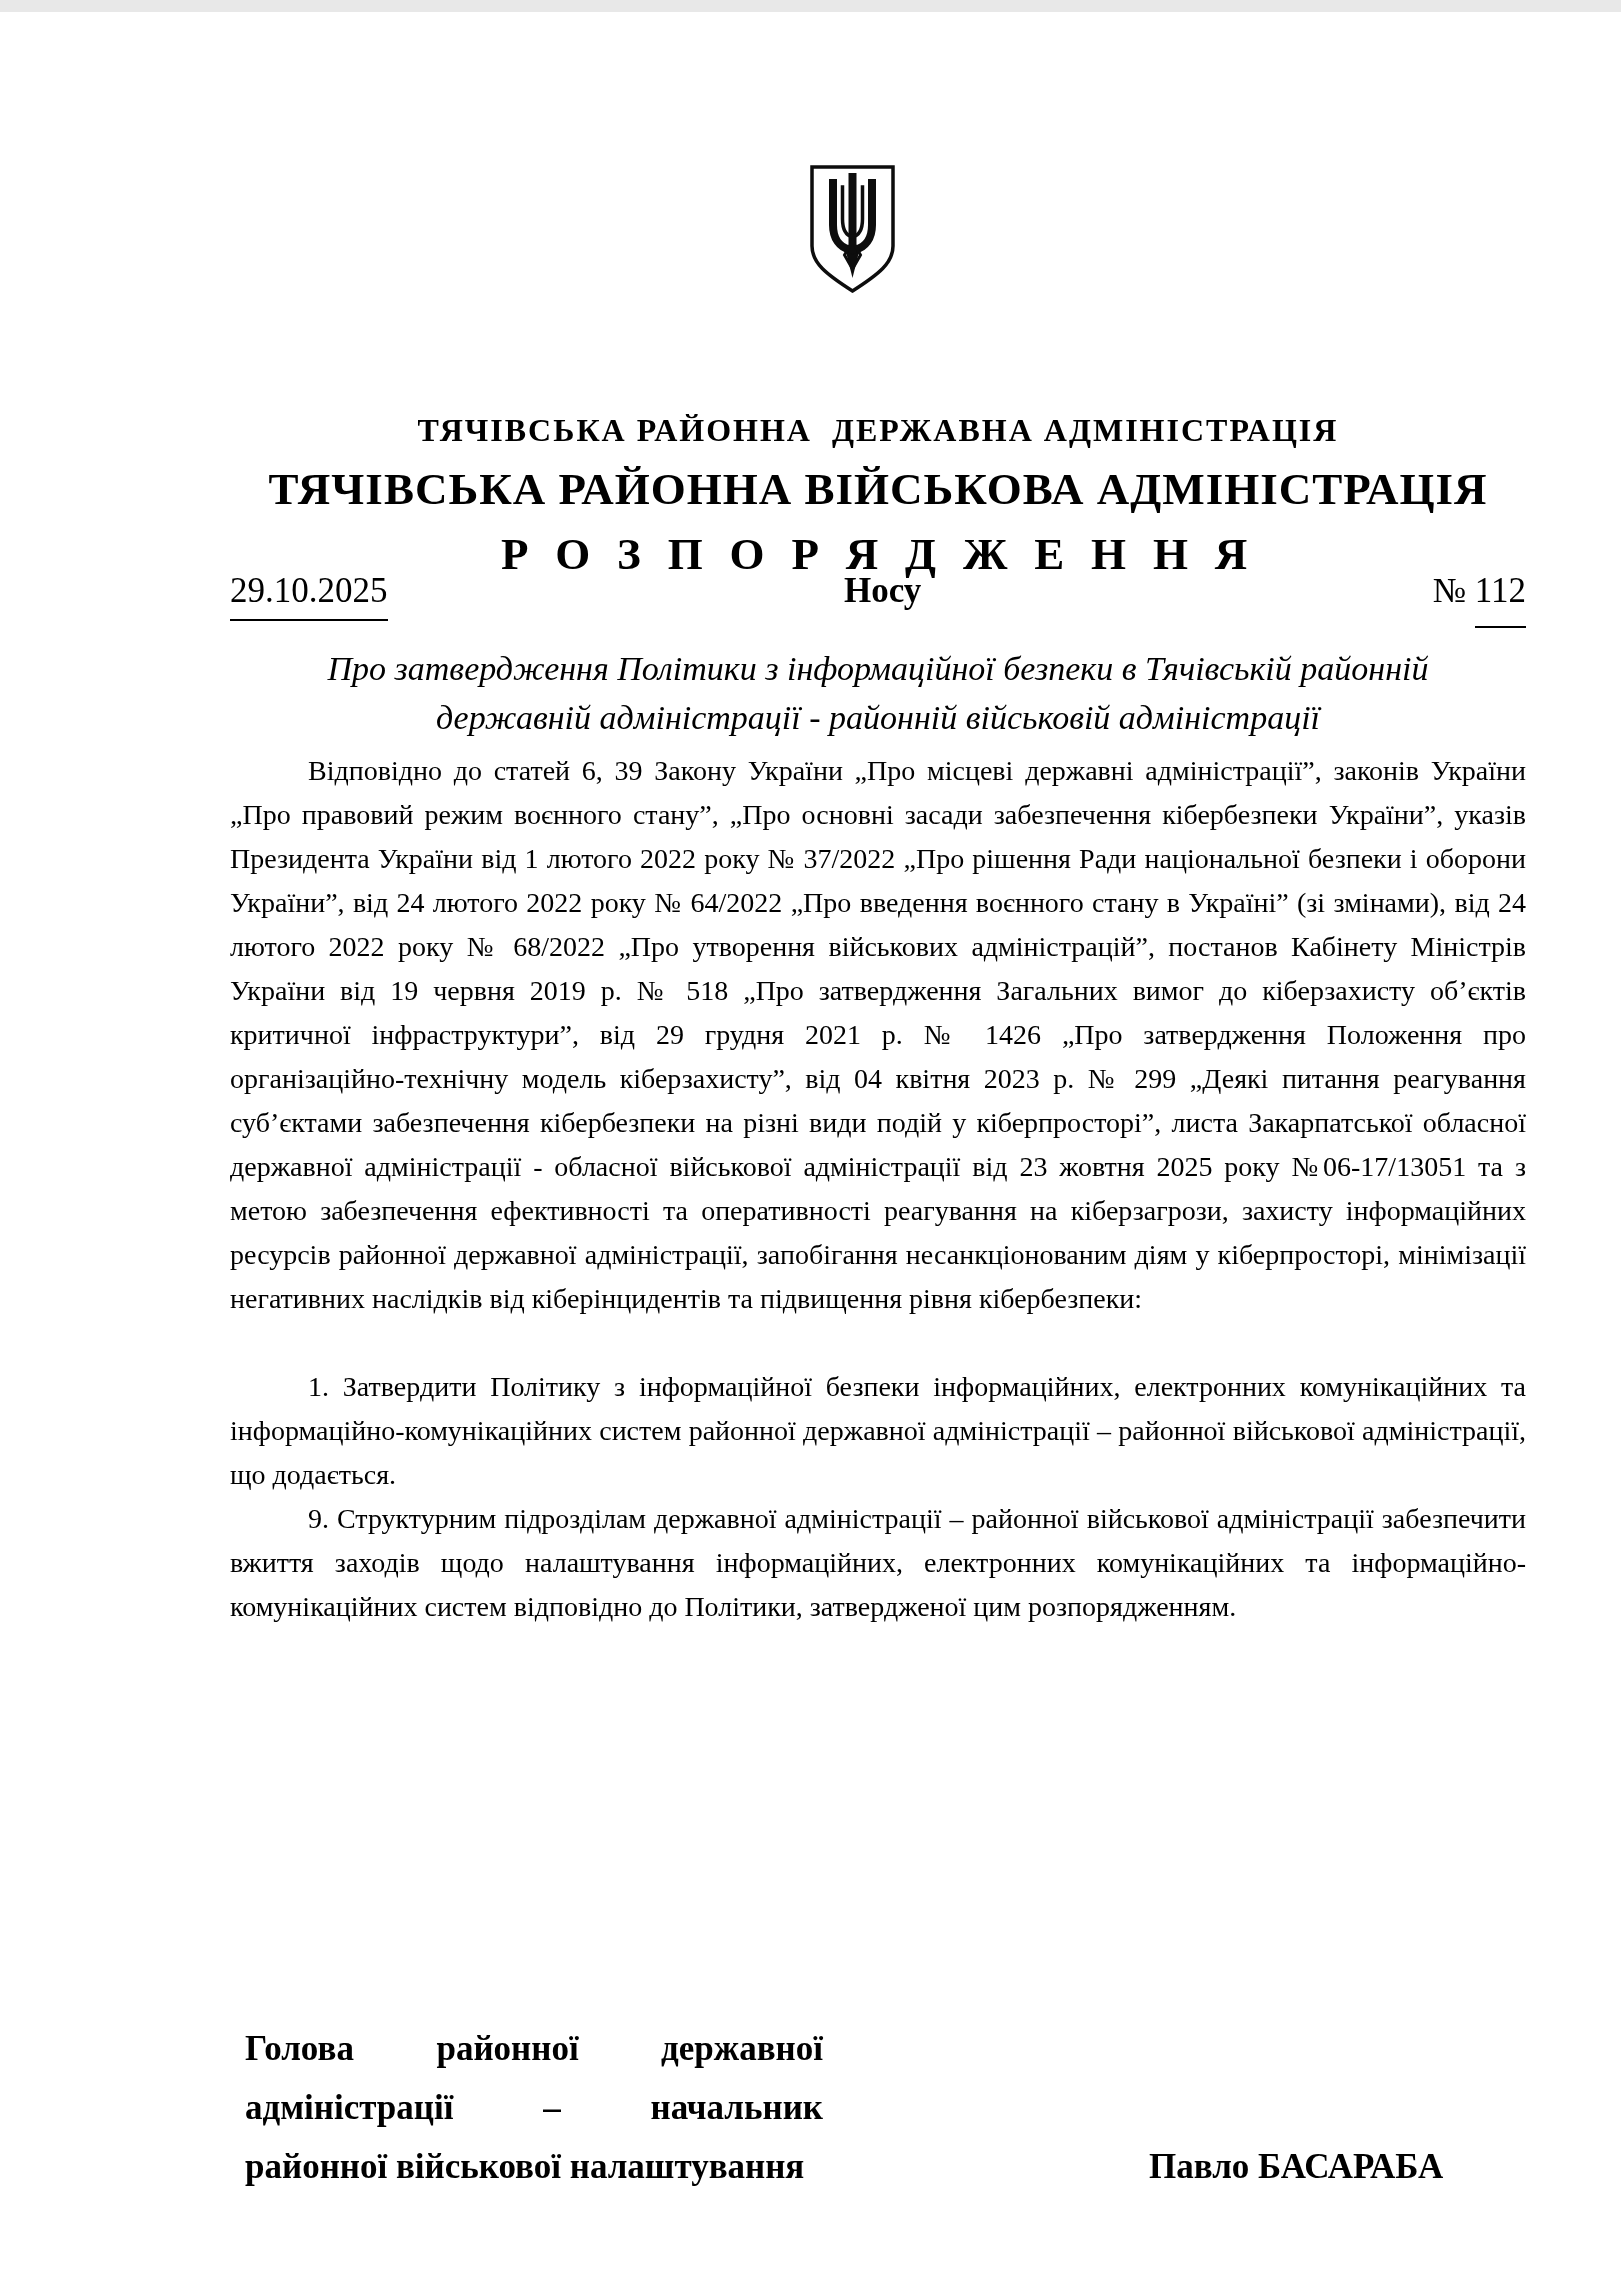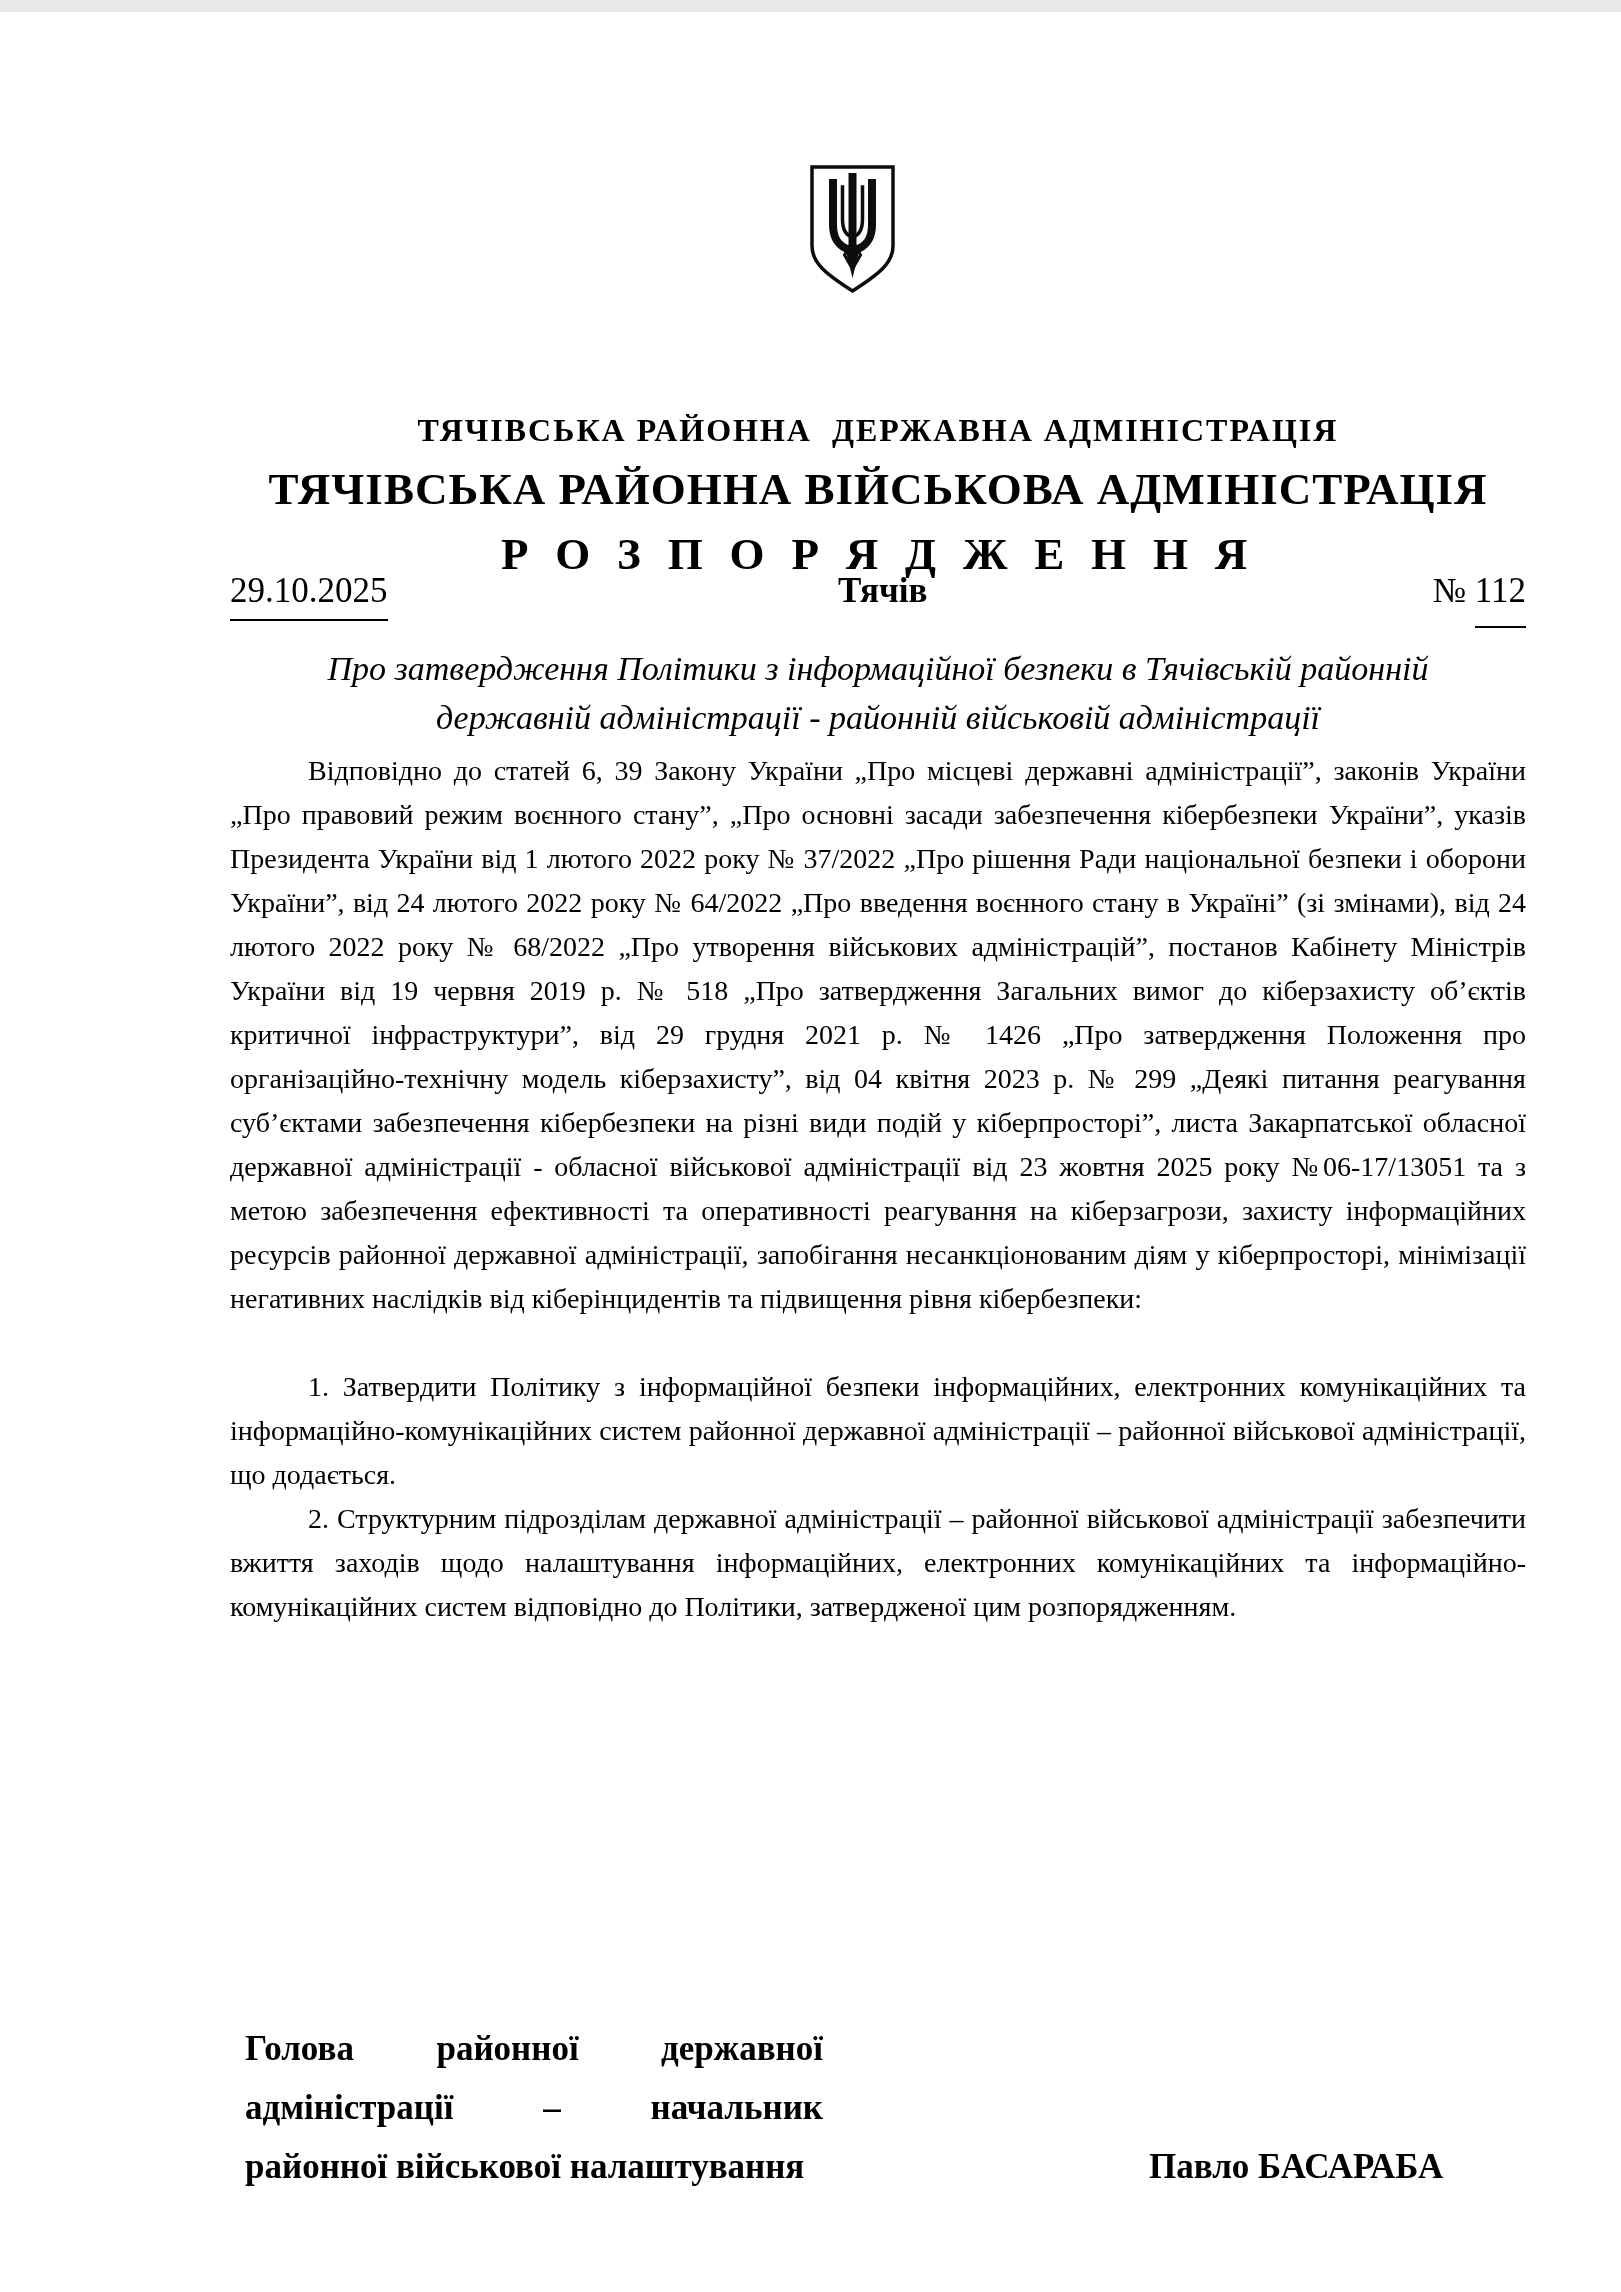--- a/index.html
+++ b/index.html
@@ -76,33 +76,33 @@
     </svg>
   </div>
 
   <div class="abs org-line1">ТЯЧІВСЬКА РАЙОННА  ДЕРЖАВНА АДМІНІСТРАЦІЯ</div>
   <div class="abs org-line2">ТЯЧІВСЬКА РАЙОННА ВІЙСЬКОВА АДМІНІСТРАЦІЯ</div>
 
   <div class="abs doc-type">Р О З П О Р Я Д Ж Е Н Н Я</div>
 
   <div class="abs meta-row">
     <span class="meta-date">29.10.2025</span>
-    <span class="meta-place">Тячів</span>
+    <span class="meta-place">Носу</span>
     <span class="meta-number"><span>№</span>&nbsp;<span class="num">112</span></span>
   </div>
 
   <div class="abs subject">
     <div>Про затвердження Політики з інформаційної безпеки в Тячівській районній</div>
     <div>державній адміністрації - районній військовій адміністрації</div>
   </div>
 
   <div class="abs body-block">
     <p>Відповідно до статей 6, 39 Закону України „Про місцеві державні адміністрації”, законів України „Про правовий режим воєнного стану”, „Про основні засади забезпечення кібербезпеки України”, указів Президента України від 1 лютого 2022 року № 37/2022 „Про рішення Ради національної безпеки і оборони України”, від 24 лютого 2022 року № 64/2022 „Про введення воєнного стану в Україні” (зі змінами), від 24 лютого 2022 року № 68/2022 „Про утворення військових адміністрацій”, постанов Кабінету Міністрів України від 19 червня 2019 р. № 518 „Про затвердження Загальних вимог до кіберзахисту об’єктів критичної інфраструктури”, від 29 грудня 2021 р. № 1426 „Про затвердження Положення про організаційно-технічну модель кіберзахисту”, від 04 квітня 2023 р. № 299 „Деякі питання реагування суб’єктами забезпечення кібербезпеки на різні види подій у кіберпросторі”, листа Закарпатської обласної державної адміністрації - обласної військової адміністрації від 23 жовтня 2025 року №06-17/13051 та з метою забезпечення ефективності та оперативності реагування на кіберзагрози, захисту інформаційних ресурсів районної державної адміністрації, запобігання несанкціонованим діям у кіберпросторі, мінімізації негативних наслідків від кіберінцидентів та підвищення рівня кібербезпеки:</p>
     <p class="gap">1. Затвердити Політику з інформаційної безпеки інформаційних, електронних комунікаційних та інформаційно-комунікаційних систем районної державної адміністрації – районної військової адміністрації, що додається.</p>
-    <p>2. Структурним підрозділам державної адміністрації – районної військової адміністрації забезпечити вжиття заходів щодо налаштування інформаційних, електронних комунікаційних та інформаційно-комунікаційних систем відповідно до Політики, затвердженої цим розпорядженням.</p>
+    <p>9. Структурним підрозділам державної адміністрації – районної військової адміністрації забезпечити вжиття заходів щодо налаштування інформаційних, електронних комунікаційних та інформаційно-комунікаційних систем відповідно до Політики, затвердженої цим розпорядженням.</p>
   </div>
 
   <div class="abs sig-position">
     <div class="just">Голова районної державної</div>
     <div class="just">адміністрації – начальник</div>
     <div>районної військової налаштування</div>
   </div>
 
   <div class="abs sig-name">Павло БАСАРАБА</div>
 

